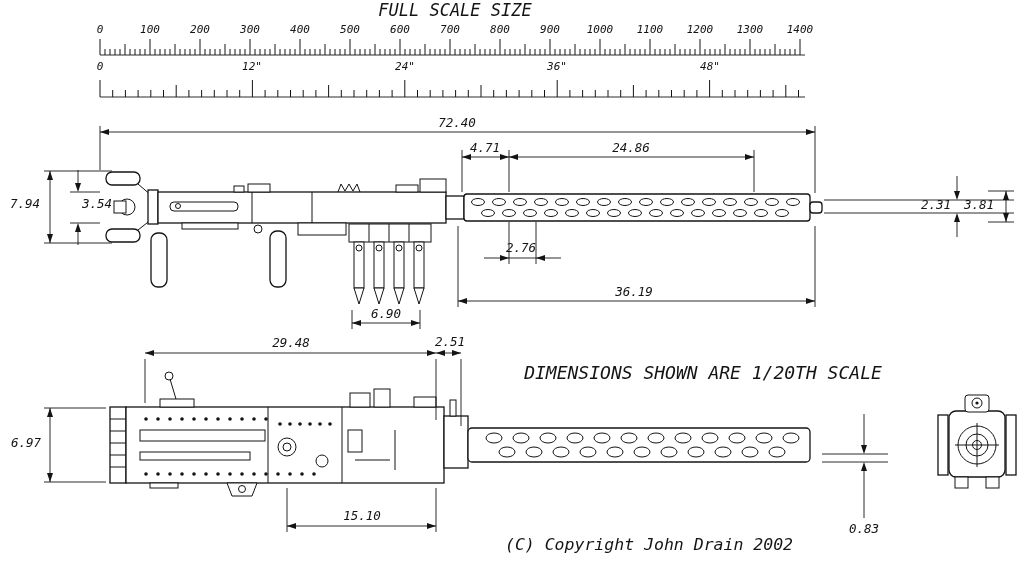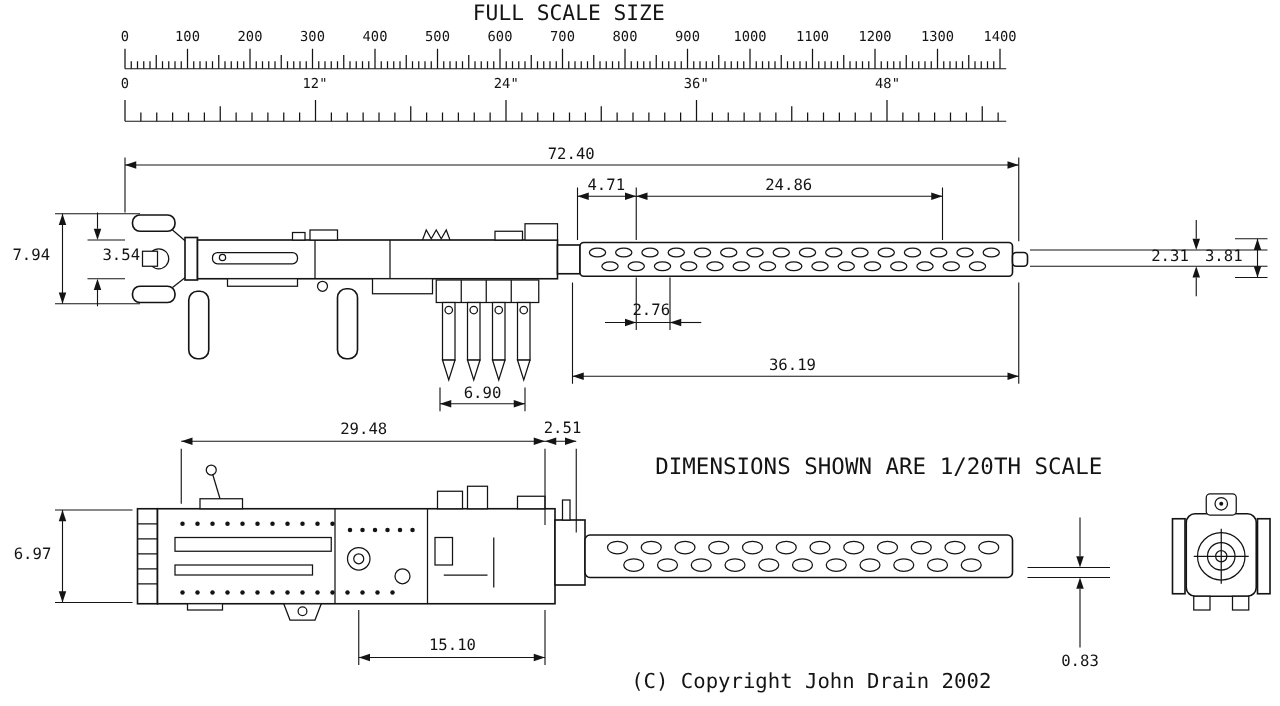--- a/index.html
+++ b/index.html
@@ -1,16 +1,16 @@
 <!DOCTYPE html>
 <html><head>
 <meta charset="utf-8">
 <style>
   html,body{margin:0;padding:0;background:#fff;}
-  #stage{position:relative;width:1024px;height:565px;background:#ffffff;overflow:hidden;}
+  #stage{position:relative;width:1024px;height:565px;background:#ffffff;overflow:hidden;font-style:italic;}
   svg{display:block;}
   svg text{font-family:"DejaVu Sans Mono","Liberation Mono",monospace;fill:#141414;}
   .t17{font-size:17px;}
   .t18{font-size:18px;}
   .t16{font-size:16.5px;}
   .t11{font-size:11px;}
   .t12{font-size:12.5px;}
   .outline{fill:#ffffff;stroke:#141414;stroke-width:1.3;}
   .detail{fill:none;stroke:#141414;stroke-width:1;}
   .detailf{fill:#ffffff;stroke:#141414;stroke-width:1;}

